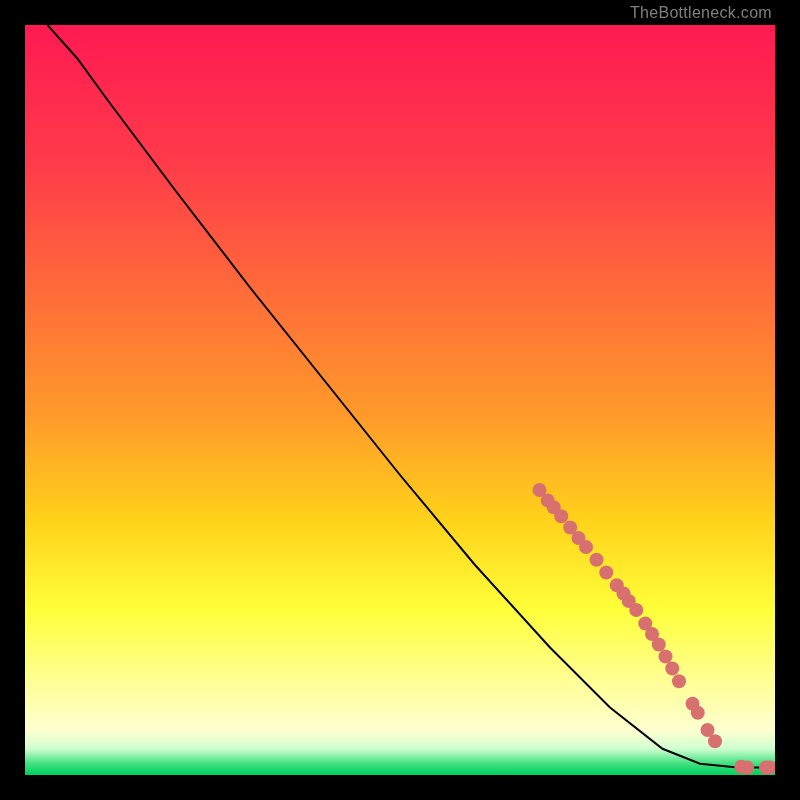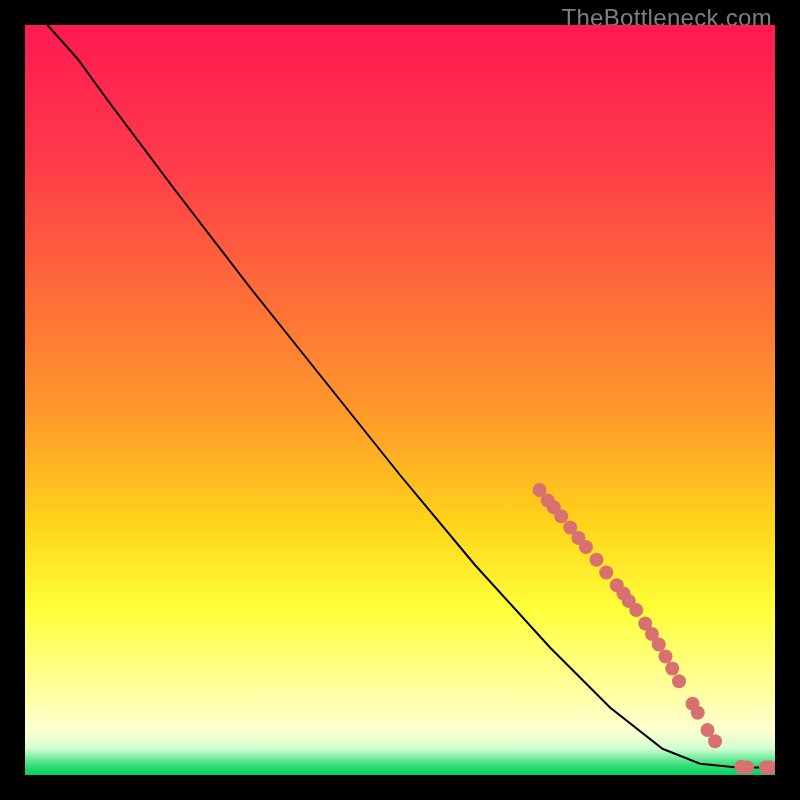--- a/index.html
+++ b/index.html
@@ -24,21 +24,21 @@
     left: 0;
     top: 0;
     width: 750px;
     height: 750px;
   }
   .watermark {
     position: absolute;
     top: 4px;
     right: 28px;
     color: #7f7f7f;
-    font-size: 24px;
+    font-size: 16px;
     font-weight: 500;
     letter-spacing: 0.3px;
   }
   svg { display: block; }
 </style>
 </head>
 <body>
 
 <div class="watermark">TheBottleneck.com</div>
 

